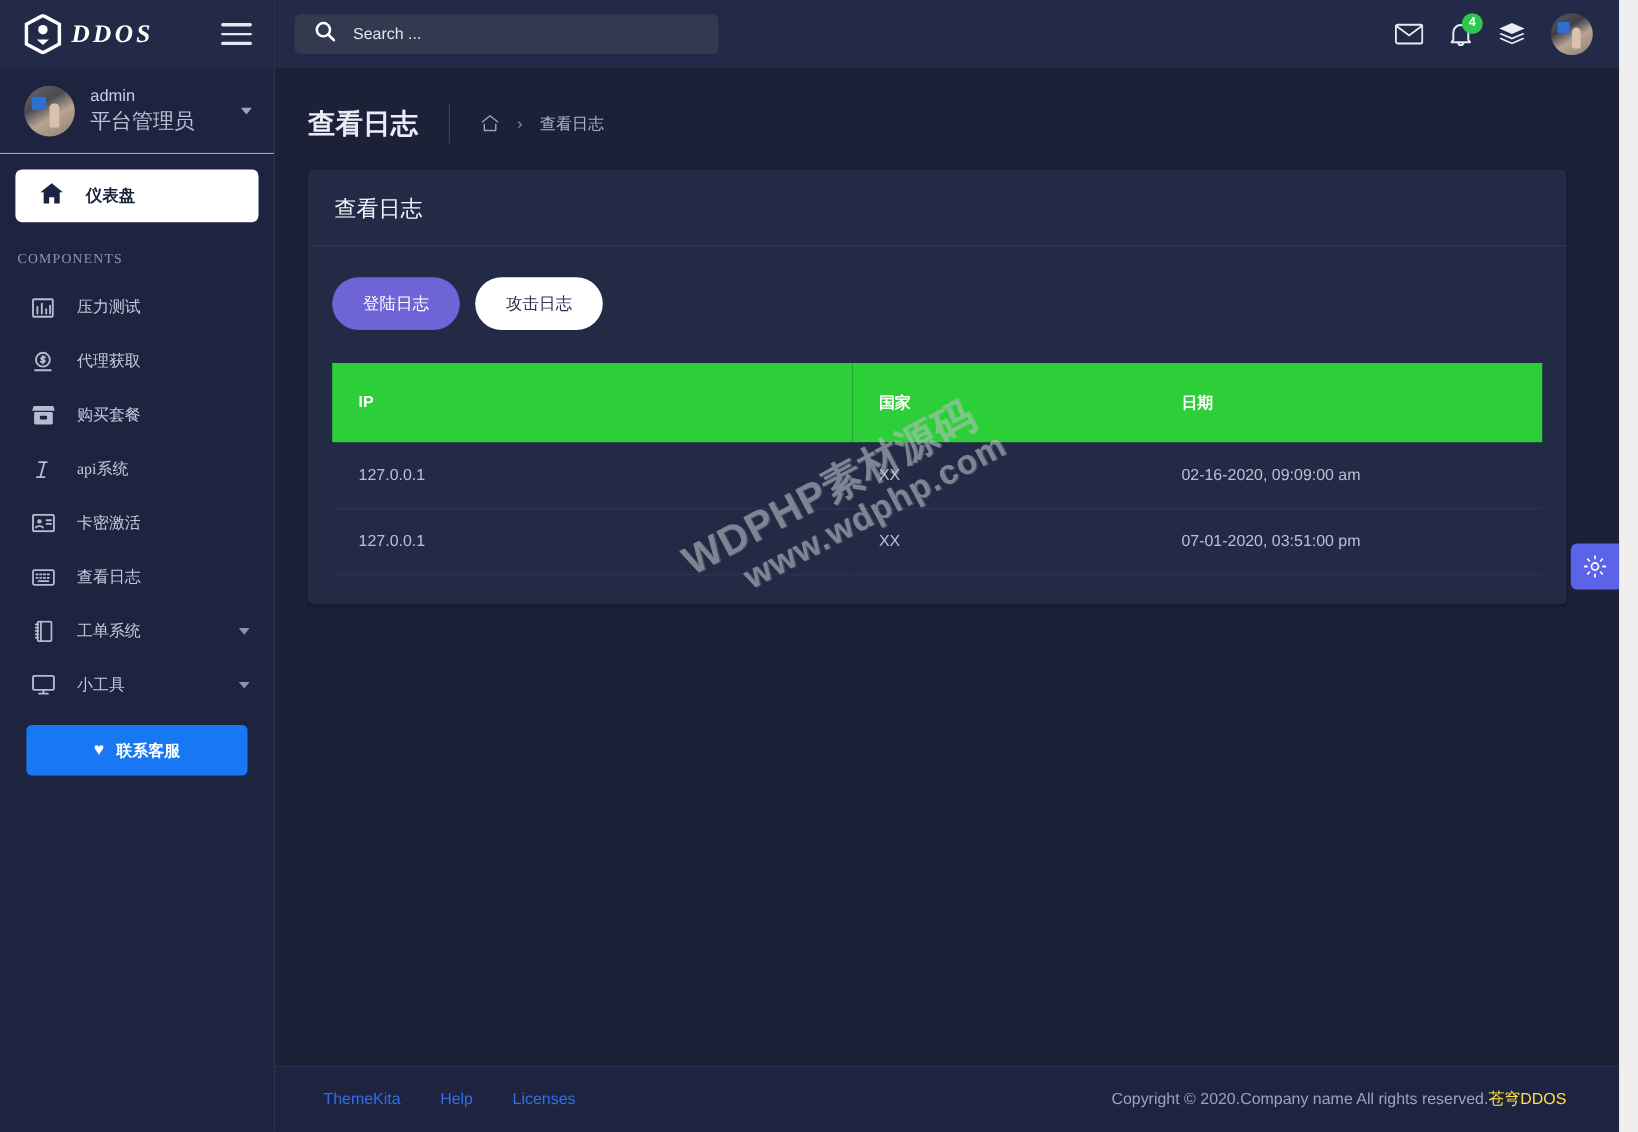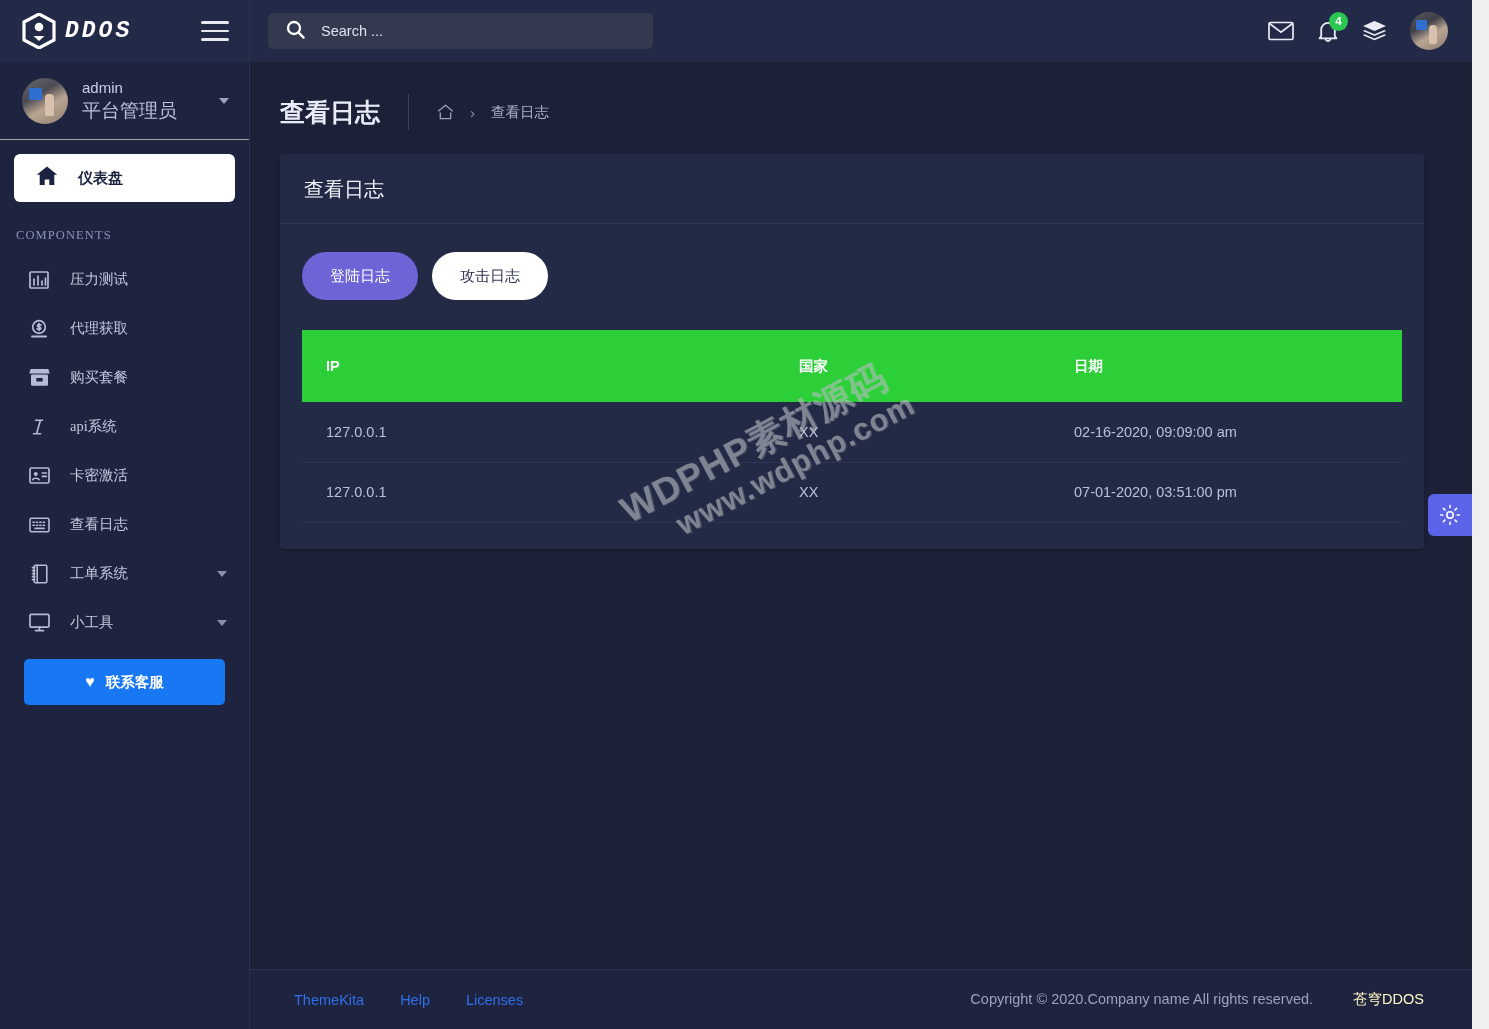--- a/index.html
+++ b/index.html
@@ -34,21 +34,21 @@
     height: 62px; flex: 0 0 62px;
     display: flex; align-items: center; justify-content: space-between;
     padding: 0 20px 0 22px;
     background: #232a47;
   }
   .brand { display: flex; align-items: center; gap: 9px; }
   .brand-logo { width: 34px; height: 36px; display: block; }
   .brand-text {
     color: #ffffff; font-size: 23px; letter-spacing: 3px;
     font-weight: 700; font-style: italic;
-    font-family: Liberation Mono, monospace;
+    font-family: Liberation Serif, serif;
   }
   .hamburger { width: 28px; display: flex; flex-direction: column; gap: 6px; cursor: pointer; }
   .hamburger i { display: block; height: 2.5px; background: #e7e9f2; border-radius: 2px; }
 
   .user-row {
     height: 78px; flex: 0 0 78px;
     display: flex; align-items: center;
     padding: 0 20px 0 22px;
     border-bottom: 1px solid #a3a3a3;
     gap: 14px;
@@ -209,21 +209,21 @@
     margin-top: auto;
     height: 60px; flex: 0 0 60px;
     border-top: 1px solid #2b3252;
     background: #1e2440;
     display: flex; align-items: center; justify-content: space-between;
     padding: 0 48px 0 44px;
   }
   .footer-links { display: flex; gap: 36px; }
   .footer-links a { color: #2f6fe8; font-size: 14.5px; text-decoration: none; cursor: pointer; }
   .copyright { color: #9aa2bd; font-size: 14.5px; }
-  .copyright a { color: #fef9c3; text-decoration: none; cursor: pointer; margin-left: 40px; }
+  .copyright a { color: #fde047; text-decoration: none; cursor: pointer; }
 
   .watermark {
     position: absolute; left: 614px; top: 420px;
     transform: rotate(-28deg);
     pointer-events: none; z-index: 5;
     color: #b7bbc2; opacity: .62;
     font-weight: 700; line-height: 1.05;
     text-shadow: 1px 1px 0 rgba(255,255,255,.25);
   }
   .wm1 { font-size: 37px; letter-spacing: 1px; }

